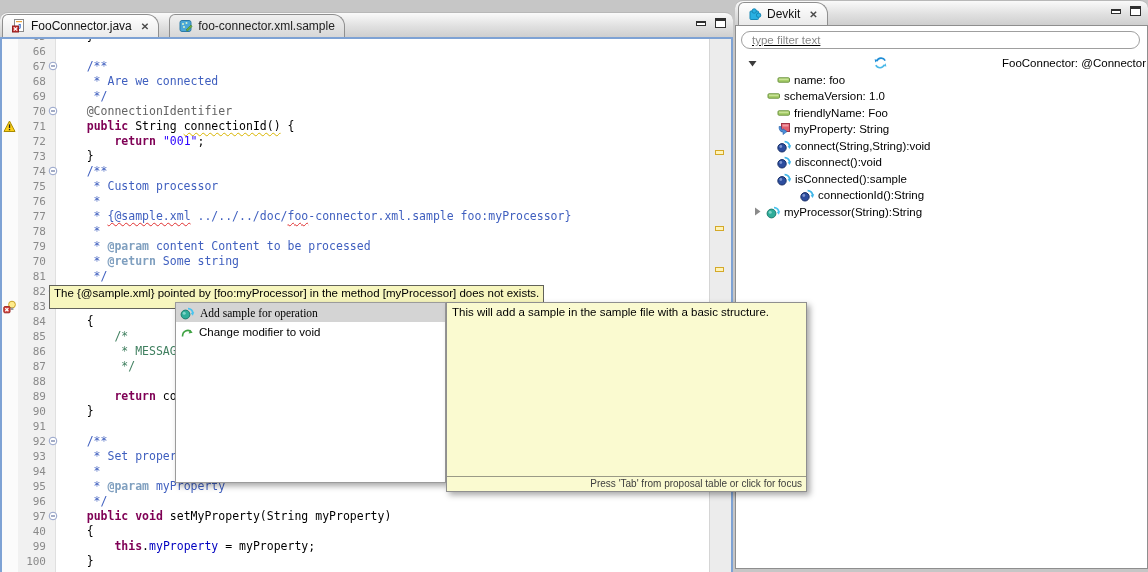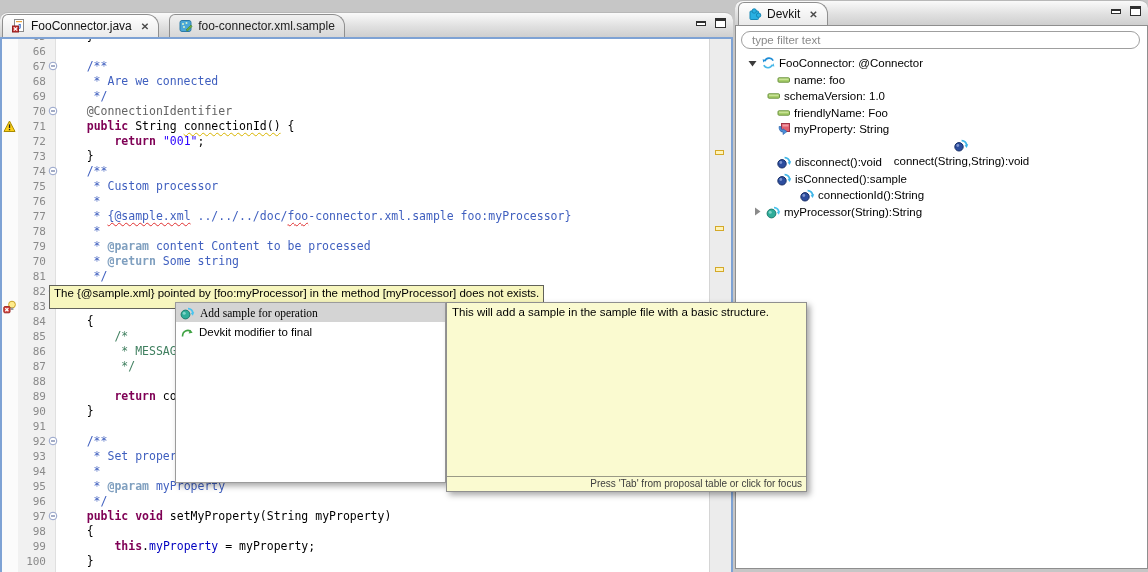--- a/index.html
+++ b/index.html
@@ -66,21 +66,21 @@
   #quickfix-info .footer{position:absolute;left:0;right:0;bottom:0;height:15px;border-top:1px solid #9a9a86;
                  font-size:10px;color:#3d3d3d;text-align:right;padding:1px 4px 0 0;box-sizing:border-box;}
 
   
   #devkit-panel{position:absolute;left:735px;top:0;width:413px;height:569px;}
   #devkit-tabbar{left:0;width:413px;}
   #devkit-content{position:absolute;left:0;top:25px;width:413px;height:544px;background:#fff;
                   border:1px solid #8e8e8e;box-sizing:border-box;}
   #filter-input{position:absolute;left:5px;top:5px;width:399px;height:18px;box-sizing:border-box;
                 border:1px solid #9f9f9f;border-radius:9px;padding:0 10px;font-size:11.5px;
-                font-family:"Liberation Sans",sans-serif;color:#000;outline:none;}
+                font-family:"Liberation Sans",sans-serif;color:#000;outline:none;text-decoration:underline;}
   #filter-input::placeholder{color:#8a8a8a;}
   #tree{position:absolute;left:0;top:29px;right:1px;}
   .trow{display:flex;align-items:center;gap:3px;height:16.5px;font-size:11.5px;color:#000;white-space:nowrap;}
   .trow .arrow{width:10px;flex:none;display:inline-flex;}
   .trow svg{flex:none;}
 
   .icon{display:inline-flex;align-items:center;}
 </style>
 </head>
 <body>
@@ -360,21 +360,21 @@
             <span class="cell fold"><span class="icon">
                 <svg width="10" height="10" viewBox="0 0 10 10">
                   <circle cx="5" cy="5" r="3.8" fill="#ffffff" stroke="#93a1c8"></circle>
                   <path d="M3 5 H7" stroke="#5a6a9a" stroke-width="1.1"></path>
                 </svg>
               </span></span>
             <span class="cell txt"><span class="t-p">    </span><span class="t-k">public</span><span class="t-p"> </span><span class="t-k">void</span><span class="t-p"> setMyProperty(String myProperty)</span></span>
           </div>
           <div class="crow">
             <span class="cell anno"></span>
-            <span class="cell num">98</span>
+            <span class="cell num">40</span>
             <span class="cell fold"></span>
             <span class="cell txt"><span class="t-p">    {</span></span>
           </div>
           <div class="crow">
             <span class="cell anno"></span>
             <span class="cell num">99</span>
             <span class="cell fold"></span>
             <span class="cell txt"><span class="t-p">        </span><span class="t-k">this</span><span class="t-p">.</span><span class="t-f">myProperty</span><span class="t-p"> = myProperty;</span></span>
           </div>
           <div class="crow">
@@ -412,21 +412,21 @@
         </span>
         <span>Add sample for operation</span>
       </div>
       <div class="qrow">
         <span class="icon">
           <svg width="14" height="14" viewBox="0 0 14 14">
             <path d="M2.5 11.5 C2.5 5.5 8 4.5 10.5 6.3" fill="none" stroke="#3fa243" stroke-width="1.6"></path>
             <path d="M12.6 7.7 L8.6 8.5 L10.4 4.7 Z" fill="#3fa243"></path>
           </svg>
         </span>
-        <span>Devkit modifier to final</span>
+        <span>Change modifier to void</span>
       </div>
     </div>
 
   <div id="quickfix-info">
     <div class="body">This will add a sample in the sample file with a basic structure.</div>
     <div class="footer">Press 'Tab' from proposal table or click for focus</div>
   </div>
 
   <div id="devkit-panel">
     <div class="tabbar" id="devkit-tabbar">
@@ -442,21 +442,21 @@
         <span class="close">✕</span>
       </div>
       <div class="winbtns">
         <span class="btn-min"></span>
         <span class="btn-max"></span>
       </div>
     </div>
     <div id="devkit-content">
       <input id="filter-input" type="text" placeholder="type filter text" style="">
       <div id="tree">
-          <div class="trow" style="padding-left: 12px;">
+          <div class="trow" style="padding-left: 12px; justify-content: space-between;">
             <span class="arrow">
               <svg width="9" height="9" viewBox="0 0 9 9">
                 <path d="M0.5 2 L8.5 2 L4.5 7.5 Z" fill="#3c3c3c"></path>
               </svg>
             </span>
             <span class="icon">
               <svg width="15" height="14" viewBox="0 0 15 14">
                 <path d="M12.2 4.6 A4.6 4.6 0 0 0 3.8 5.2" fill="none" stroke="#1f8dd6" stroke-width="1.6"></path>
                 <path d="M2.8 9.2 A4.6 4.6 0 0 0 11.2 8.8" fill="none" stroke="#49b8e8" stroke-width="1.6"></path>
                 <path d="M1.6 3.2 L4.6 4 L2.4 6.6 Z" fill="#1f8dd6"></path>
@@ -495,21 +495,21 @@
           <div class="trow" style="padding-left: 41px;">
             <span class="icon">
               <svg width="14" height="14" viewBox="0 0 14 14">
                 <rect x="4.5" y="1.5" width="8" height="8" fill="#e15f6d" stroke="#a23345"></rect>
                 <rect x="5.5" y="2.5" width="6" height="2" fill="#ef9aa4"></rect>
                 <path d="M2 4.5 Q2 10 6 10 L6 12.6 L10 9.6 L6 6.8 L6 8 Q4 8 4 4.5 Z" fill="#4a90d9" stroke="#2a60a9" stroke-width="0.6"></path>
               </svg>
             </span>
             <span>myProperty: String</span>
           </div>
-          <div class="trow" style="padding-left: 41px; flex-direction: column;">
+          <div class="trow" style="padding-left: 41px;">
             <span class="icon">
               <svg width="15" height="14" viewBox="0 0 15 14">
                 <circle cx="5" cy="8.8" r="4.2" fill="#2c4d9e" stroke="#182f66"></circle>
                 <circle cx="3.8" cy="7.5" r="1.4" fill="#7d94cf"></circle>
                 <path d="M7.6 2.6 A4.8 4.8 0 0 1 12.6 7.2" fill="none" stroke="#3fb6e8" stroke-width="1.8"></path>
                 <path d="M14.2 5.9 L12.8 10 L10.6 7.4 Z" fill="#3fb6e8"></path>
               </svg>
             </span>
             <span>connect(String,String):void</span>
           </div>

